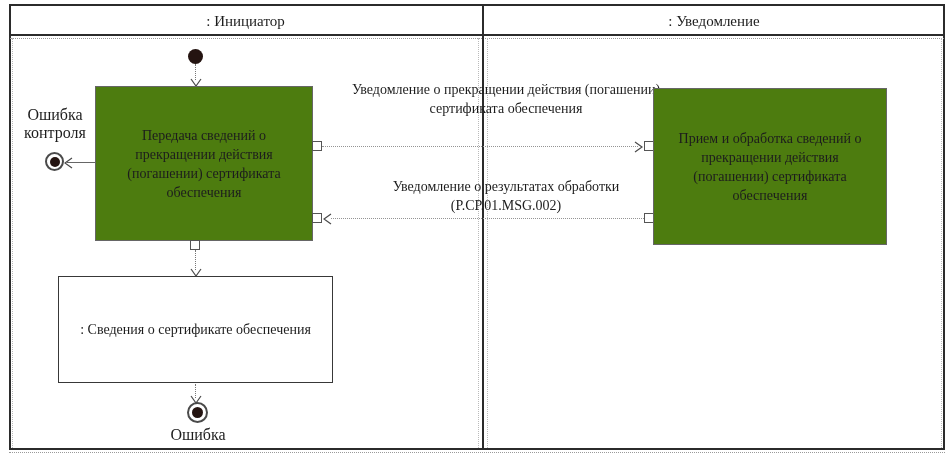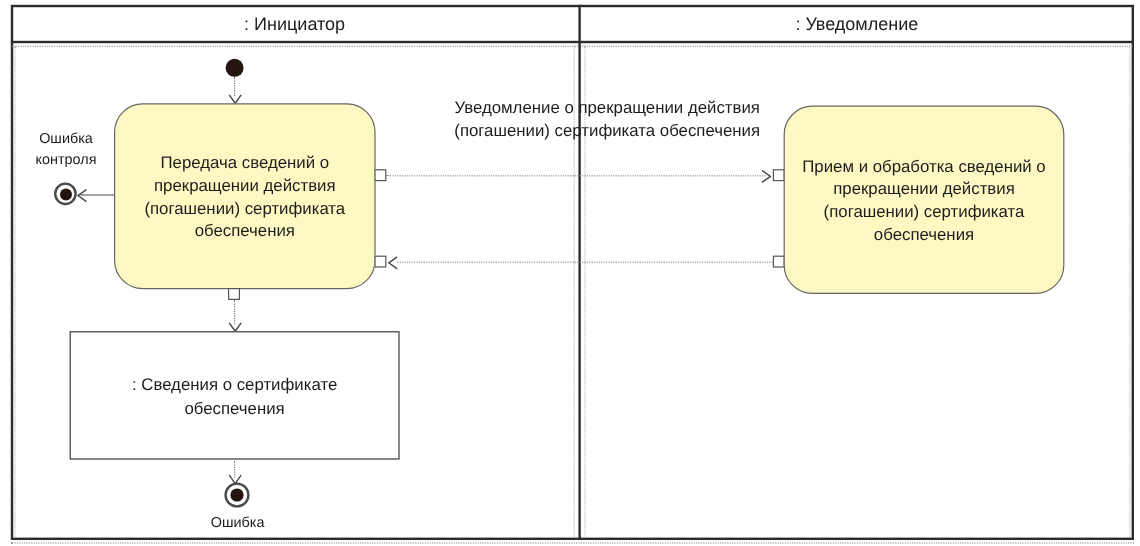--- a/index.html
+++ b/index.html
@@ -1,19 +1,19 @@
 <!DOCTYPE html>
 <html><head>
 <meta charset="utf-8">
 <style>
   * { margin:0; padding:0; box-sizing:border-box; }
   html,body { background:#fff; }
   .stage {
     position:relative; width:950px; height:455px; background:#ffffff;
-    font-family:Liberation Sans, sans-serif;
+    font-family:Liberation Serif, serif;
     color:#1d1d1d; overflow:hidden;
   }
   .abs { position:absolute; }
 
   
   .frame { left:9px; top:4px; width:936px; height:446px; border:2px solid #2b2b2b; }
   .header-sep { left:9px; top:34px; width:936px; height:0; border-top:2px solid #2b2b2b; }
   .header-dotted { left:10px; top:38px; width:934px; height:0; border-top:1px dotted #9a9a9a; }
   .divider { left:482px; top:4px; width:0; height:446px; border-left:2px solid #2b2b2b; }
   .divider-dot-l { left:478px; top:38px; width:0; height:410px; border-left:1px dotted #bbb; }
@@ -21,21 +21,21 @@
   .inner-dot-left { left:12px; top:38px; width:0; height:410px; border-left:1px dotted #bbb; }
   .inner-dot-right { left:941px; top:38px; width:0; height:410px; border-left:1px dotted #bbb; }
   .bottom-dotted { left:9px; top:452px; width:936px; height:0; border-top:1px dotted #9a9a9a; }
 
   .lane-title { top:11px; height:20px; text-align:center; font-size:15px; line-height:20px; }
   .lane-title.init { left:9px; width:473px; }
   .lane-title.resp { left:483px; width:462px; }
 
   
   .activity {
-    border:1.5px solid #666; border-radius:24px; background:#fef9c3;
+    border:1.5px solid #666; border-radius:0; background:#4d7c0f;
     display:flex; align-items:center; justify-content:center;
     text-align:center; font-size:14px; line-height:19px;
   }
   .act-init { left:95px; top:86px; width:218px; height:155px; padding:0 12px; }
   .act-resp { left:653px; top:88px; width:234px; height:157px; padding:16px 10px; }
 
   .object-node {
     left:58px; top:276px; width:275px; height:107px;
     border:1.5px solid #383838; background:#fff;
     display:flex; flex-direction:column; align-items:center; justify-content:center;
@@ -49,21 +49,21 @@
   .final-ring {
     border-radius:50%; background:#fff; border:2px solid #4a4a4a;
     display:flex; align-items:center; justify-content:center;
   }
   .final-ring .core { border-radius:50%; background:#241411; }
   .ring-error { left:45px; top:152px; width:19px; height:19px; }
   .ring-error .core { width:10px; height:10px; }
   .ring-success { left:187px; top:402px; width:21px; height:21px; }
   .ring-success .core { width:11px; height:11px; }
 
-  .term-label { text-align:center; font-size:12px; line-height:18px; }
+  .term-label { text-align:center; font-size:16px; line-height:18px; }
   .err-label { left:12px; top:106px; width:86px; }
   .ok-label { left:167px; top:426px; width:62px; }
 
   
   .vflow { width:0; border-left:1px dotted #777; }
   .hline-solid { height:0; border-top:1.2px solid #666; }
   .hline-dotted { height:0; border-top:1px dotted #949494; }
 
   .msg-label { text-align:center; font-size:14px; line-height:19px;margin-left:16px; }
   .msg1-label { left:332px; top:80px; width:316px; }
@@ -117,20 +117,24 @@
 
   <div class="abs msg-label msg1-label">
     <div>Уведомление о прекращении действия (погашении) сертификата обеспечения</div>
   </div>
   <div class="abs hline-dotted" style="left:322px; top:146px; width:316px;"></div>
   <svg class="abs ah" style="left:634px; top:141px;" width="9" height="12">
     <polyline points="1,1 8,6 1,11" fill="none" stroke="#4a4a4a" stroke-width="1.2"></polyline>
   </svg>
   <div class="abs pin" style="left:644px; top:141px;"></div>
 
+  <div class="abs msg-label msg2-label">
+    <div>Уведомление о результатах обработки</div>
+    <div>(P.CP.01.MSG.002)</div>
+  </div>
   <div class="abs hline-dotted" style="left:331px; top:218px; width:313px;"></div>
   <svg class="abs ah" style="left:323px; top:213px;" width="9" height="12">
     <polyline points="8,1 1,6 8,11" fill="none" stroke="#4a4a4a" stroke-width="1.2"></polyline>
   </svg>
   <div class="abs pin" style="left:644px; top:213px;"></div>
 
   <div class="abs activity act-resp">
     <span>Прием и обработка сведений о прекращении действия (погашении) сертификата обеспечения</span>
   </div>
 

